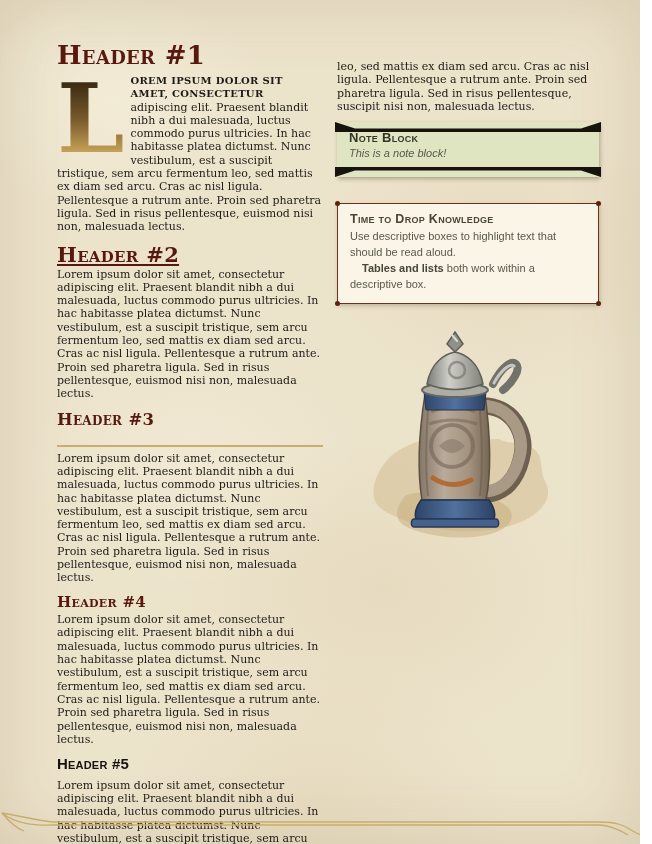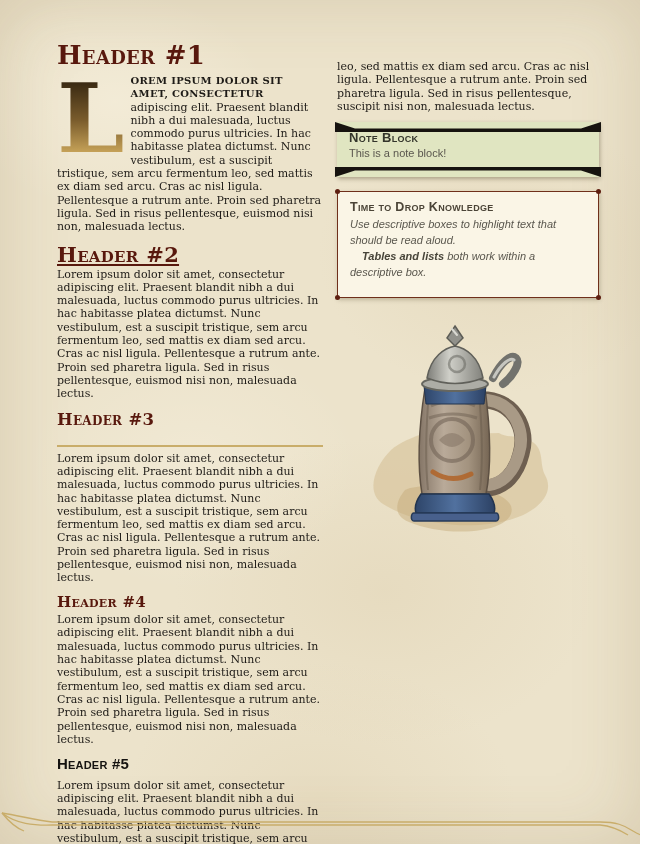--- a/index.html
+++ b/index.html
@@ -35,27 +35,27 @@
   }
   .lead{text-transform:uppercase;font-size:10px;font-weight:600;letter-spacing:.3px;}
   
   .note{position:relative;margin:9px 0 6px;}
   .note-green{background:#e0e5c1;margin:6px 0;padding:8px 12px 17px;box-shadow:1px 2px 4px rgba(60,50,20,.35);}
   .note-bar{position:absolute;left:-2px;width:calc(100% + 4px);height:10px;}
   .note-bar.top{top:0;}
   .note-bar.bottom{bottom:0;}
   .note-title{font-family:"Liberation Sans",sans-serif;font-variant:small-caps;font-weight:700;
     font-size:13px;color:#33352b;letter-spacing:.3px;margin-bottom:1px;}
-  .note-body{font-family:"Liberation Sans",sans-serif;font-size:11px;color:#5a574e;line-height:1.3;}
+  .note-body{font-family:"Liberation Sans",sans-serif;font-size:11px;color:#5a574e;line-height:1.3;font-style:italic;}
   
-  .desc{position:relative;background:#faf5e6;border:1px solid #6f2f1a;margin:14px 0 0;
-    padding:8px 12px 16px;box-shadow:1px 2px 4px rgba(60,50,20,.25);}
+  .desc{position:relative;background:#faf5e6;border:1px solid #6f2f1a;margin:26px 0 0;
+    padding:8px 12px 10px;box-shadow:1px 2px 4px rgba(60,50,20,.25);}
   .desc-title{font-family:"Liberation Sans",sans-serif;font-variant:small-caps;font-weight:700;
     font-size:12.5px;color:#4b4437;letter-spacing:.3px;margin-bottom:3px;}
-  .desc p{font-family:"Liberation Sans",sans-serif;font-size:11px;color:#5a574e;line-height:1.45;margin:0;font-style:italic;}
+  .desc p{font-family:"Liberation Sans",sans-serif;font-size:11px;color:#5a574e;line-height:1.45;margin:0;}
   .desc p.indent{text-indent:12px;}
   .desc b{color:#474439;}
   .dot{position:absolute;width:5px;height:5px;border-radius:50%;background:#5e1f10;}
   .dot.tl{top:-3px;left:-3px;} .dot.tr{top:-3px;right:-3px;}
   .dot.bl{bottom:-3px;left:-3px;} .dot.br{bottom:-3px;right:-3px;}
   .stein-wrap{margin:24px auto 0;width:230px;height:220px;}
   .footer-flourish{position:absolute;left:0;bottom:6px;width:652px;height:30px;}
 </style>
 </head>
 <body>

